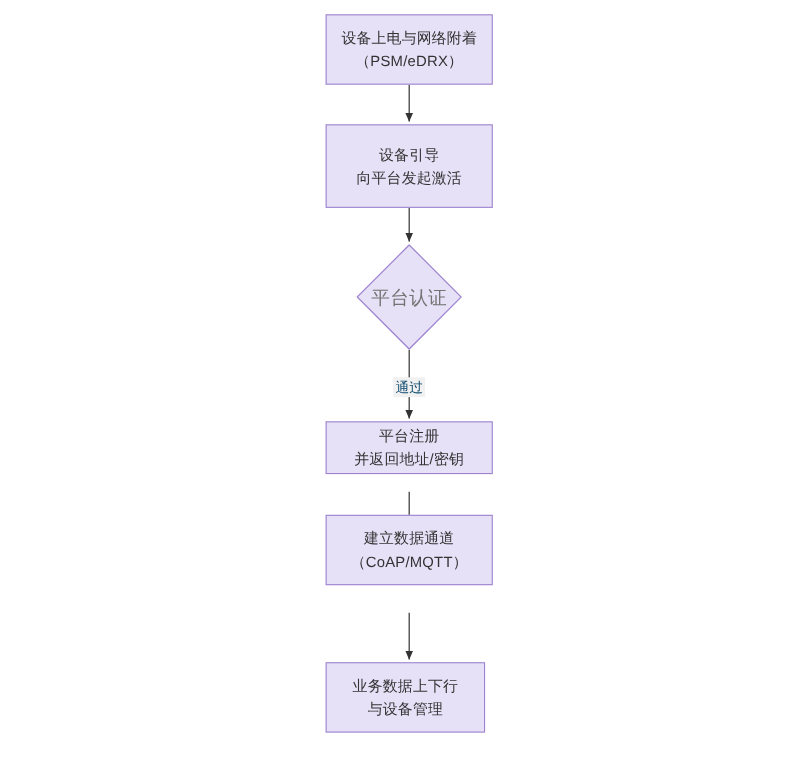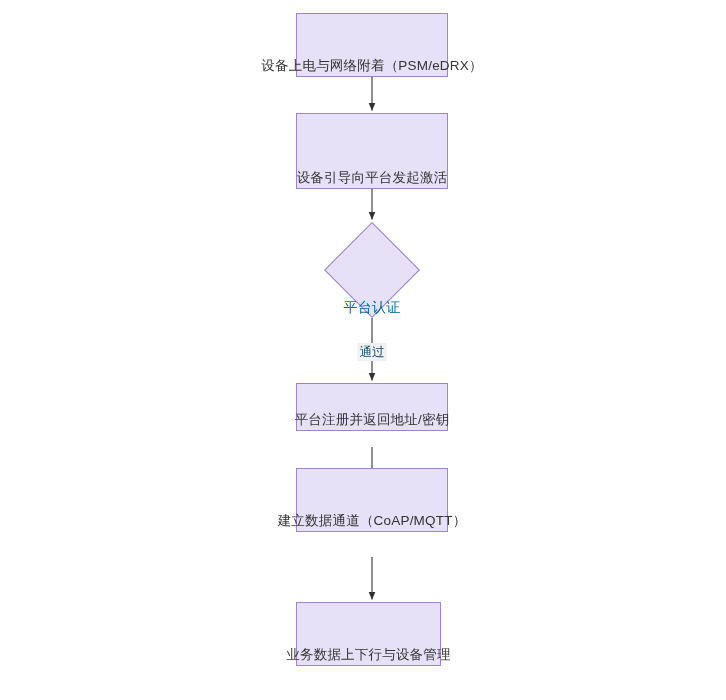--- a/index.html
+++ b/index.html
@@ -22,22 +22,22 @@
     top: 0;
     width: 726px;
     height: 700px;
   }
   .node {
     position: absolute;
     box-sizing: border-box;
     background: #e6e1f7;
     border: 1px solid #9e84cf;
     display: flex;
-    flex-direction: row;
-    align-items: flex-end;
+    flex-direction: column;
+    align-items: center;
     justify-content: center;
     text-align: center;
     font-size: 13.5px;
     line-height: 21px;
     color: #333333;
     letter-spacing: 0.2px;
   }
   .node .line {
     display: block;
     white-space: nowrap;
@@ -56,23 +56,23 @@
   .diamond-shape {
     position: absolute;
     left: 0;
     top: 0;
     width: 100%;
     height: 100%;
   }
   .diamond-label {
     position: relative;
     z-index: 2;
-    font-size: 14px;
+    font-size: 17px;
     line-height: 21px;
-    color: #0369a1;
+    color: #737373;
     white-space: nowrap;
   }
   .edge-svg {
     position: absolute;
     left: 0;
     top: 0;
     width: 726px;
     height: 700px;
     pointer-events: none;
   }

